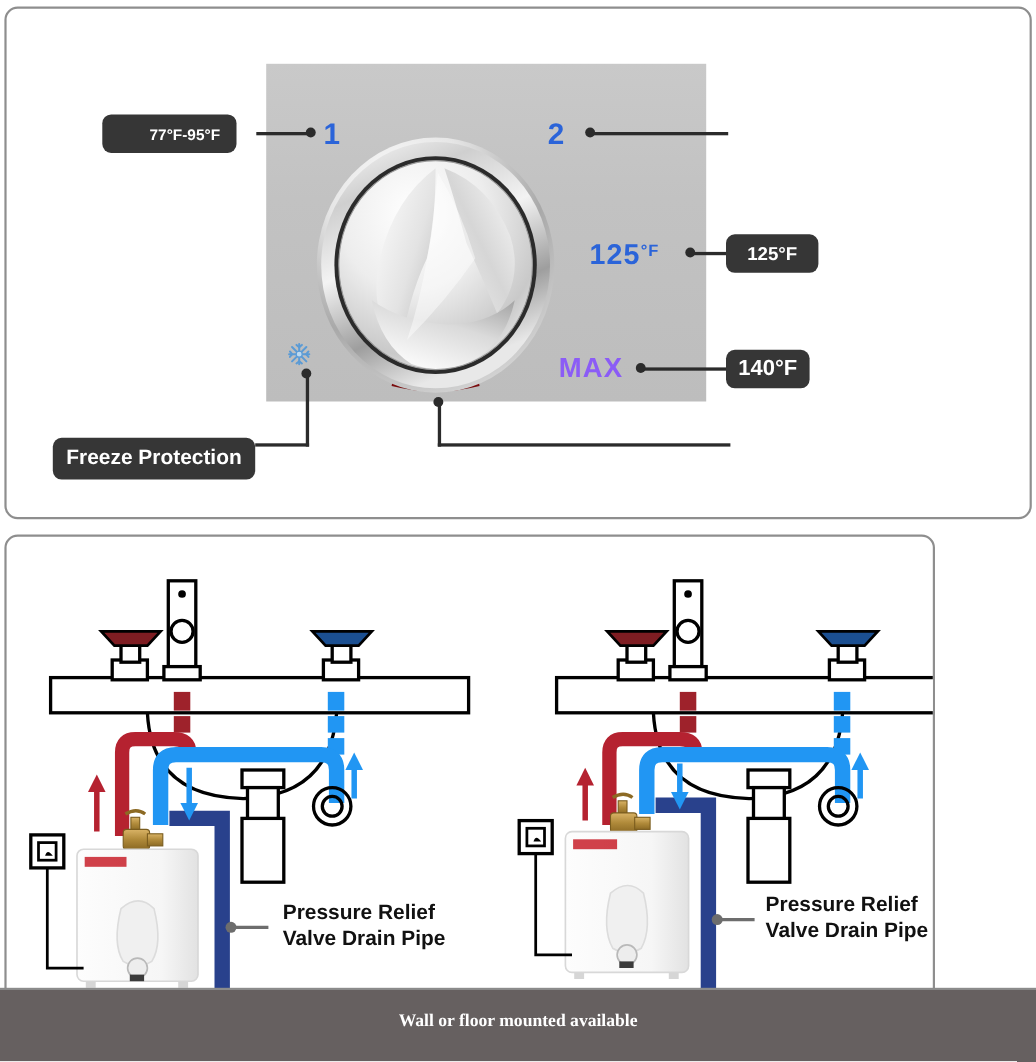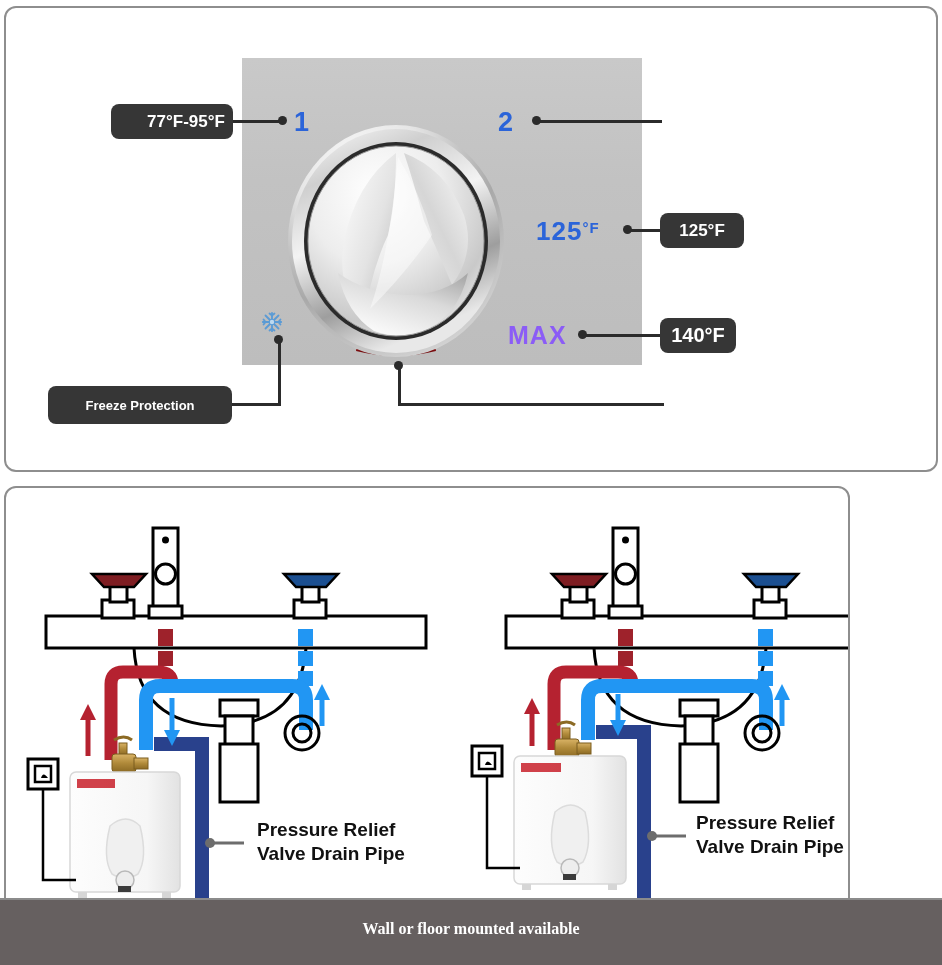--- a/index.html
+++ b/index.html
@@ -77,25 +77,25 @@
     color: #ffffff;
     font-weight: bold;
     border-radius: 8px;
     display: flex;
     align-items: center;
     justify-content: center;
     box-sizing: border-box;
     white-space: nowrap;
     font-family: "Liberation Sans", sans-serif;
   }
-  #badge-1 { left: 105px;  top: 96px;  width: 122px; height: 35px; font-size: 17px; padding-left: 28px; }
+  #badge-1 { left: 87px;  top: 96px;  width: 122px; height: 35px; font-size: 14px; padding-left: 28px; }
   #badge-2 { left: 655px;  top: 96px;  width: 136px; height: 35px; font-size: 17px; }
   #badge-3 { left: 654px;  top: 205px; width: 84px;  height: 35px; font-size: 17px; }
   #badge-4 { left: 654px;  top: 310px; width: 76px;  height: 35px; font-size: 20px; }
-  #badge-5 { left: 42px;   top: 378px; width: 184px; height: 38px; font-size: 13px; }
+  #badge-5 { left: 42px;   top: 390px; width: 184px; height: 38px; font-size: 19px; }
   #badge-6 { left: 657px;  top: 378px; width: 246px; height: 38px; font-size: 19px; }
 
   
   .leader { position: absolute; background: #2b2b2b; }
   .dot { position: absolute; width: 9px; height: 9px; border-radius: 50%; background: #2b2b2b; }
 
   
   .diagram { position: absolute; top: 0; width: 467px; height: 434px; }
   #diagram-left  { left: 0px; }
   #diagram-right { left: 460px; }

